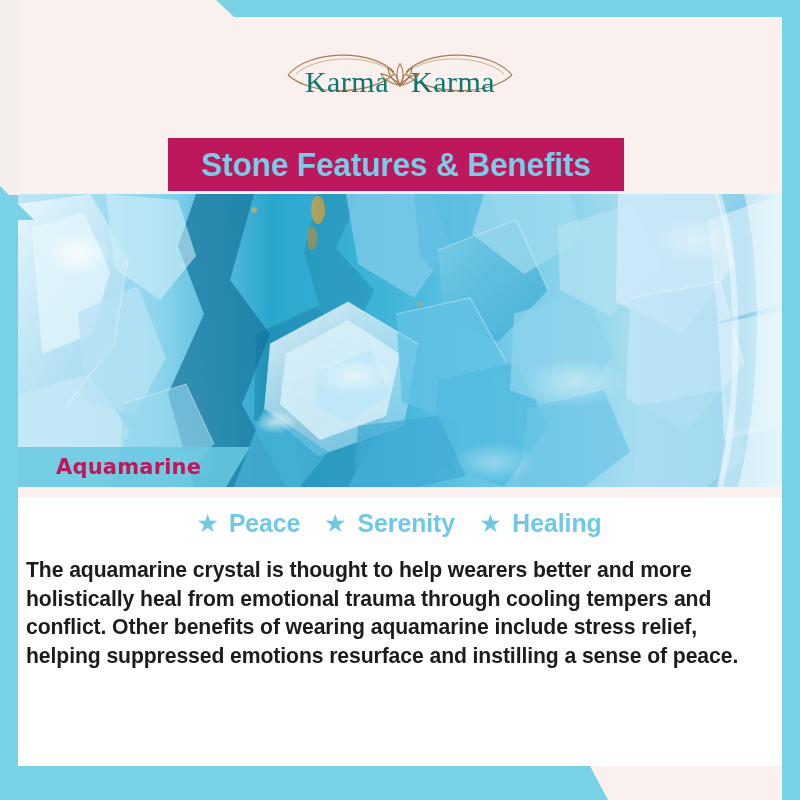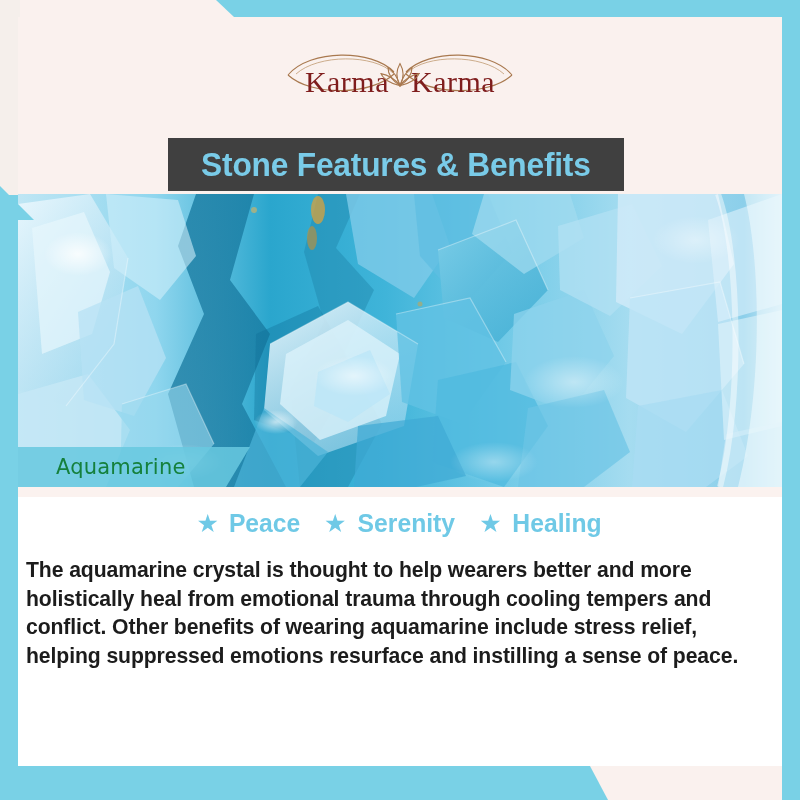--- a/index.html
+++ b/index.html
@@ -119,40 +119,40 @@
   }
   .logo-text {
     position: relative;
     display: flex;
     align-items: center;
     justify-content: center;
     gap: 22px;
     font-family: "Liberation Serif", serif;
     font-size: 30px;
     letter-spacing: 0.5px;
-    color: #7f1d1d;
+    color: #0f766e;
     z-index: 2;
     margin-top: 18px;
   }
   .logo-lotus {
     position: absolute;
     left: 50%;
     top: 50%;
     transform: translate(-50%, -48%);
     z-index: 3;
   }
 
   
   .title-band {
     position: absolute;
     left: 168px;
     top: 138px;
     width: 456px;
     height: 53px;
-    background: #404040;
+    background: #be185d;
     display: flex;
     align-items: center;
     justify-content: center;
     z-index: 4;
   }
   .title-text {
     font-family: "Liberation Sans Narrow", "Liberation Sans", sans-serif;
     font-weight: bold;
     font-size: 33px;
     letter-spacing: -0.2px;
@@ -186,23 +186,23 @@
     width: 240px;
     height: 40px;
     background: rgba(104, 200, 224, 0.86);
     clip-path: polygon(0 0, 232px 0, 208px 40px, 0 40px);
     display: flex;
     align-items: center;
     z-index: 5;
   }
   .stone-banner-text {
     padding-left: 38px;
-    color: #15803d;
+    color: #be185d;
     font-family: "DejaVu Sans", sans-serif;
-    font-weight: normal;
+    font-weight: bold;
     font-size: 21px;
     letter-spacing: 0.2px;
   }
 
   
   .keywords {
     position: absolute;
     left: 18px;
     top: 508px;
     width: 764px;

